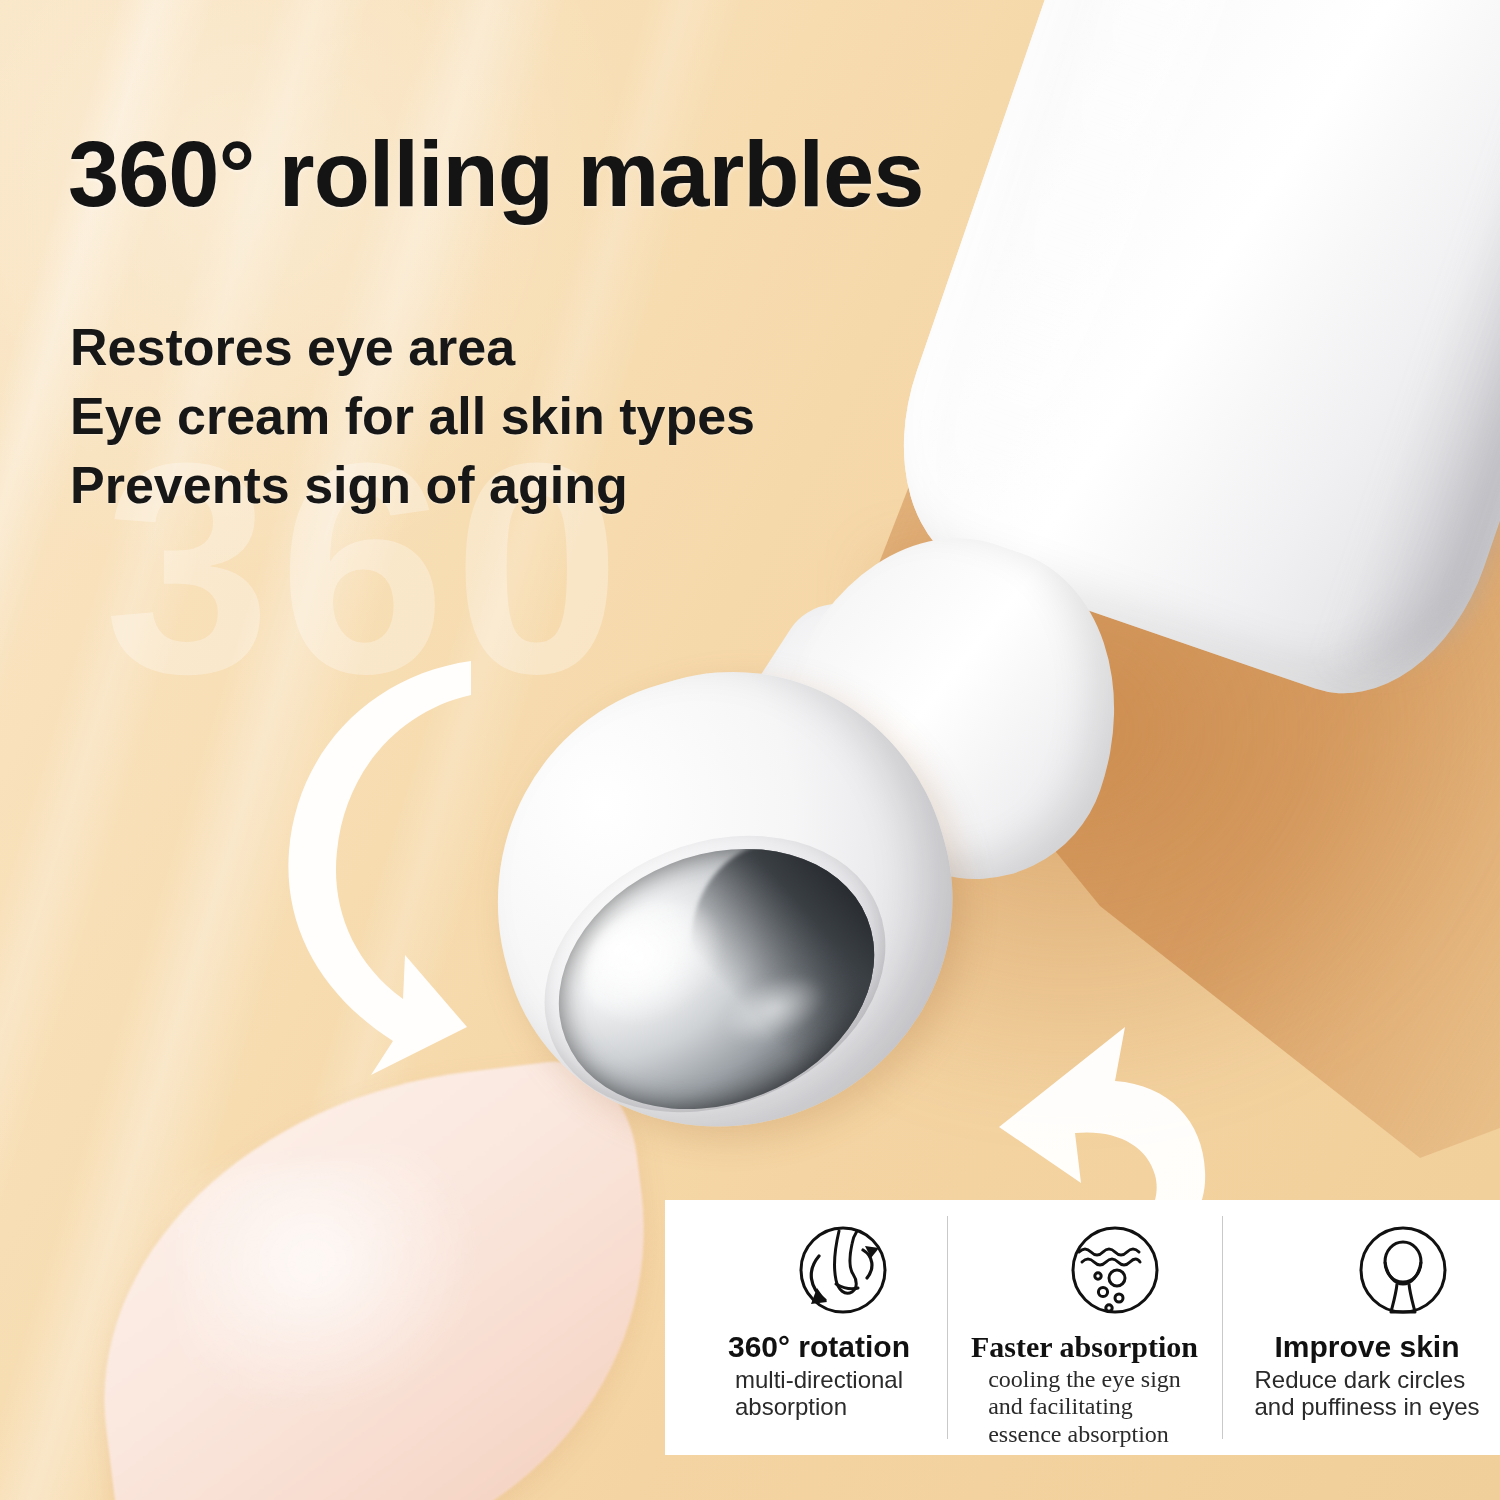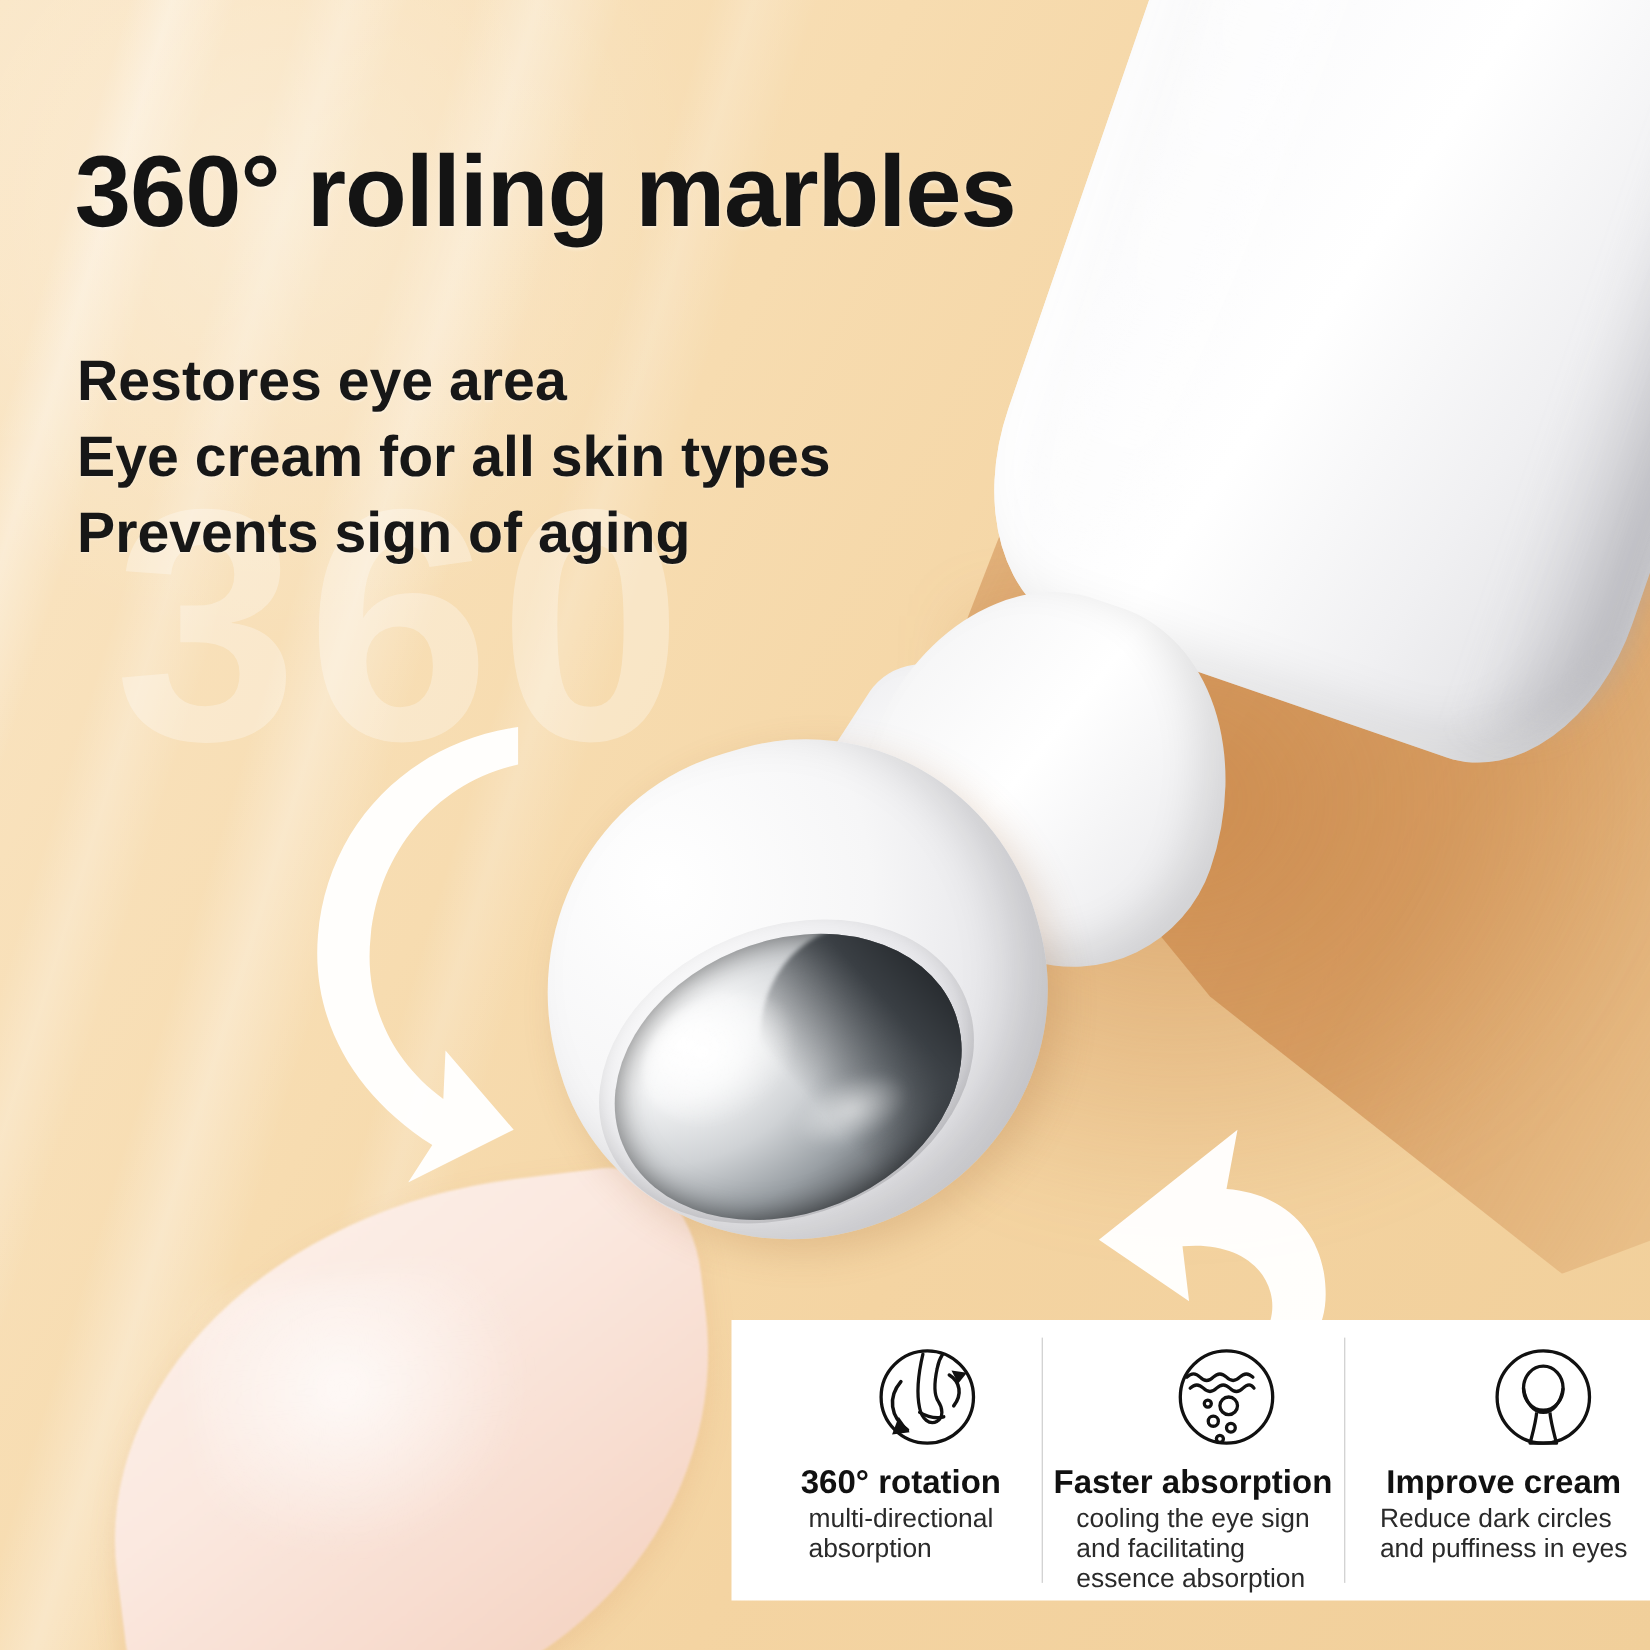--- a/index.html
+++ b/index.html
@@ -181,21 +181,21 @@
     display:flex;
     align-items:stretch;
   }
   .col{
     position:relative;
     padding:22px 14px 10px 14px;
     box-sizing:border-box;
     display:flex;flex-direction:column;align-items:center;
   }
   .col-1{width:282px;padding-left:40px;}
-  .col-2{width:275px;}
+  .col-2{width:275px;font-family:Liberation Serif, serif;}
   .col-3{width:278px;padding-left:26px;}
   .divider{
     position:absolute;top:16px;bottom:16px;width:1px;background:#c9c9c9;
   }
   .div-1{left:282px;}
   .div-2{left:557px;}
   .f-icon{margin:0 0 8px 48px;}
   .col-2 .f-icon{margin-left:60px;}
   .col-3 .f-icon{margin-left:72px;}
   .f-title{
@@ -315,21 +315,21 @@
 
     <div class="col col-3">
       <div class="f-icon">
         <svg width="96" height="96" viewBox="0 0 96 96">
           <circle cx="48" cy="48" r="42" fill="none" stroke="#111" stroke-width="3"></circle>
           <path d="M30 40 a 18 20 0 1 1 36 0 a 18 20 0 1 1 -36 0 Z" fill="none" stroke="#111" stroke-width="3"></path>
           <path d="M30 40 C 32 54, 40 62, 48 62 C 56 62, 64 54, 66 40" fill="none" stroke="#111" stroke-width="3"></path>
           <path d="M42 62 C 41 72, 38 82, 36 90 L 60 90 C 58 82, 55 72, 54 62" fill="none" stroke="#111" stroke-width="3" stroke-linejoin="round"></path>
         </svg>
       </div>
-      <div class="f-title">Improve cream</div>
+      <div class="f-title">Improve skin</div>
       <div class="f-desc">
         <div>Reduce dark circles</div>
         <div>and puffiness in eyes</div>
       </div>
     </div>
 
   </div>
 
 </div>
 

